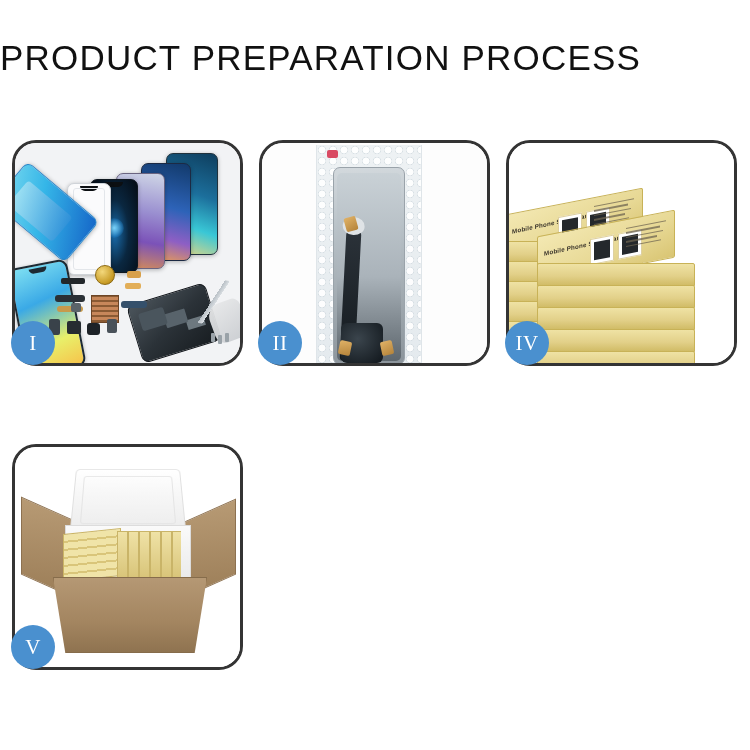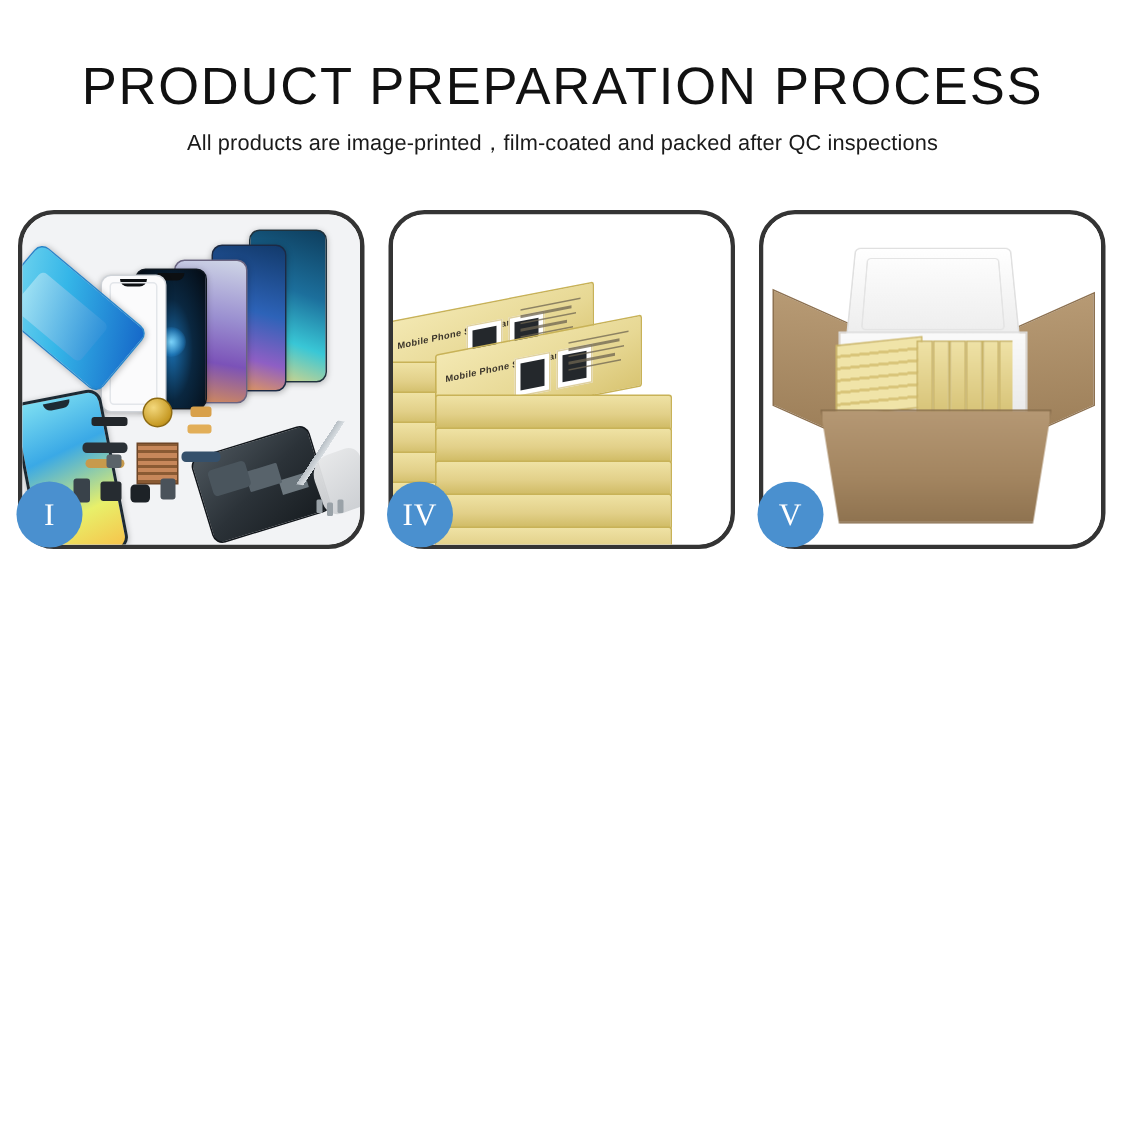--- a/index.html
+++ b/index.html
@@ -4,21 +4,21 @@
 <style>
   html,body{margin:0;padding:0;}
   body{
     width:750px;height:750px;background:#ffffff;
     font-family:"Liberation Sans","DejaVu Sans",sans-serif;
     overflow:hidden;position:relative;
   }
   .page{width:750px;height:750px;position:relative;}
 
   
-  .header{position:absolute;left:0;top:0;width:750px;text-align:center;}
+  .header{position:absolute;left:0;top:0;width:750px;}
   .title{
     margin:0;padding-top:38px;
     font-size:35px;line-height:40px;letter-spacing:1.2px;
     font-weight:400;color:#111111;white-space:nowrap;
   }
   .subtitle{
     margin:0;padding-top:9px;
     font-size:14.5px;line-height:18px;letter-spacing:.1px;
     font-weight:400;color:#1a1a1a;white-space:nowrap;
   }
@@ -293,21 +293,20 @@
   .c6-tab2{position:absolute;left:34px;top:124px;width:16px;height:16px;background:rgba(130,106,76,.45);}
   .c6-seam{position:absolute;left:61px;top:56px;width:2px;height:100px;background:rgba(110,90,64,.5);}
 </style>
 </head>
 <body>
 
 <div class="page">
 
   <div class="header">
     <h1 class="title">PRODUCT PREPARATION PROCESS</h1>
-    <p class="subtitle">All products are image-printed，film-coated and packed after QC inspections</p>
   </div>
 
   <div class="grid">
 
     <div class="panel">
       <div class="panel-clip p1">
         <div class="fan">
           <div class="ph ph-b"></div>
           <div class="ph ph-c"></div>
           <div class="ph ph-d"></div>
@@ -340,20 +339,36 @@
           <div class="screws">
               <span></span>
               <span></span>
               <span></span>
             </div>
         </div>
       </div>
       <div class="badge">I</div>
     </div>
 
+    <div class="panel">
+      <div class="panel-clip p2">
+        <div class="bubblebag">
+          <div class="lcd">
+            <div class="lcd-in"></div>
+          </div>
+          <div class="redtab"></div>
+          <div class="flexcable"></div>
+          <div class="icblob"></div>
+          <div class="goldtab g1"></div>
+          <div class="goldtab g2"></div>
+          <div class="goldtab g3"></div>
+        </div>
+      </div>
+      <div class="badge">II</div>
+    </div>
 
 
     <div class="panel">
       <div class="panel-clip p4">
         <div class="stack">
 
           <div class="ytop" style="left:2px;top:44px;">
             <span class="lbl">Mobile Phone Spare Parts</span>
             <span class="win" style="left:52px;">
                 <i></i>

